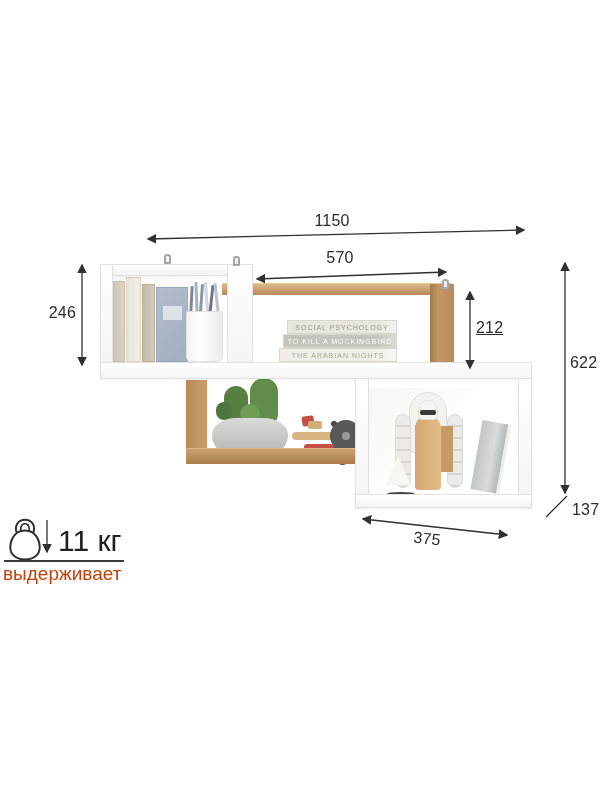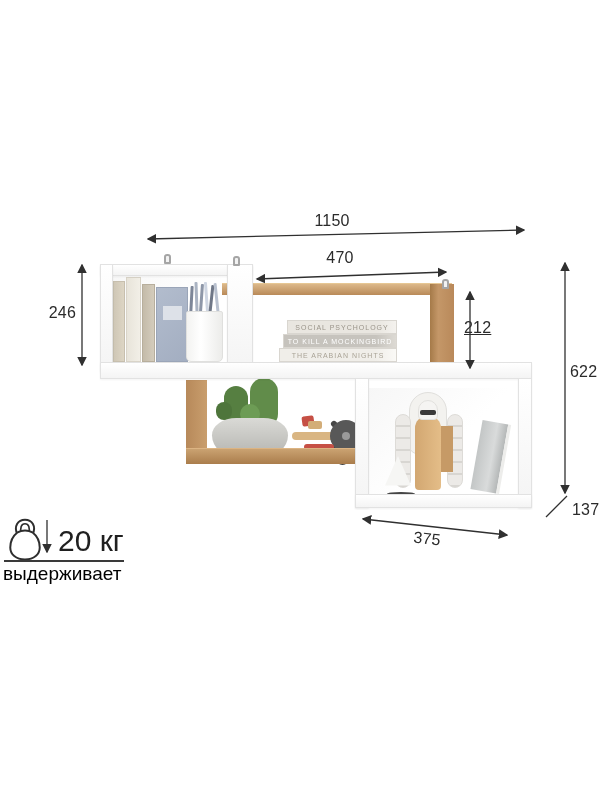--- a/index.html
+++ b/index.html
@@ -5,21 +5,21 @@
   html,body{margin:0;padding:0;background:#ffffff;}
   body{width:600px;height:800px;position:relative;overflow:hidden;
        font-family:"Liberation Sans", sans-serif;color:#2b2b2b;}
   .abs{position:absolute;}
   
   .dim-label{position:absolute;font-size:16px;color:#2b2b2b;text-align:center;
              white-space:nowrap;letter-spacing:.2px;}
   
   .load-weight{position:absolute;left:58px;top:524px;font-size:30px;color:#1f1f1f;}
   .load-underline{position:absolute;left:4px;top:560px;width:120px;height:2px;background:#3a3a3a;}
-  .load-caption{position:absolute;left:3px;top:563px;font-size:19px;color:#000000;}
+  .load-caption{position:absolute;left:3px;top:563px;font-size:19px;color:#c2410c;}
   
   .white-board{position:absolute;background:linear-gradient(180deg,#ffffff,#f4f4f4);
                border:1px solid #e2e2e2;box-sizing:border-box;box-shadow:0 1px 2px rgba(0,0,0,.05);}
   .oak{position:absolute;box-sizing:border-box;}
   .interior{position:absolute;background:linear-gradient(135deg,#f7f7f7,#ffffff 55%);}
   .hanger{position:absolute;width:7px;height:10px;border:2px solid #a5a5a5;background:#f2f2f2;
           border-radius:3px 3px 1px 1px;box-sizing:border-box;}
   
   .book{position:absolute;box-sizing:border-box;}
   .cup{position:absolute;left:186px;top:311px;width:37px;height:51px;background:linear-gradient(90deg,#f3f3f1,#ffffff 40%,#ececea);
@@ -128,33 +128,33 @@
 
   <div class="white-board" style="left:355px;top:378px;width:14px;height:130px;"></div>
   <div class="white-board" style="left:518px;top:378px;width:14px;height:130px;"></div>
   <div class="white-board" style="left:355px;top:494px;width:177px;height:14px;"></div>
 
   <div class="hanger" style="left:164px;top:254px;"></div>
   <div class="hanger" style="left:233px;top:256px;"></div>
   <div class="hanger" style="left:442px;top:279px;"></div>
 
   <div class="dim-label" style="left:302px;top:212px;width:60px;">1150</div>
-  <div class="dim-label" style="left:312px;top:249px;width:56px;">470</div>
+  <div class="dim-label" style="left:312px;top:249px;width:56px;">570</div>
   <div class="dim-label" style="left:40px;top:304px;width:36px;text-align:right;">246</div>
-  <div class="dim-label" style="left:464px;top:319px;text-decoration:underline;">212</div>
-  <div class="dim-label" style="left:570px;top:363px;">622</div>
+  <div class="dim-label" style="left:476px;top:319px;text-decoration:underline;">212</div>
+  <div class="dim-label" style="left:570px;top:354px;">622</div>
   <div class="dim-label" style="left:572px;top:501px;">137</div>
   <div class="dim-label" style="left:404px;top:530px;width:46px;transform:rotate(6deg);">375</div>
 
   <svg class="overlay" style="left:8px;top:515px;" width="34" height="47" viewBox="0 0 60 80">
     <path d="M17,34 C9,18 18,7 30,7 C42,7 51,18 43,34" fill="#ffffff" stroke="#2e2e2e" stroke-width="3.5" stroke-linecap="round"></path>
     <path d="M24,31 C20,21 24,14 30,14 C36,14 40,21 36,31" fill="#ffffff" stroke="#2e2e2e" stroke-width="3" stroke-linecap="round"></path>
     <path d="M17,29 C8,36 4,46 4,56 C4,68 14,77 30,77 C46,77 56,68 56,56 C56,46 52,36 43,29 C36,25 24,25 17,29 Z" fill="#ffffff" stroke="#2e2e2e" stroke-width="3.5" stroke-linejoin="round"></path>
   </svg>
-  <div class="load-weight">20 кг</div>
+  <div class="load-weight">11 кг</div>
   <div class="load-underline"></div>
   <div class="load-caption">выдерживает</div>
 
   <svg class="overlay" width="600" height="800" viewBox="0 0 600 800">
     <defs>
       <marker id="arr" viewBox="0 0 10 10" refX="8.5" refY="5" markerWidth="7.5" markerHeight="7.5" orient="auto-start-reverse">
         <path d="M0,0 L10,5 L0,10 z" fill="#303030"></path>
       </marker>
     </defs>
     <g stroke="#303030" stroke-width="1.3" fill="none">

